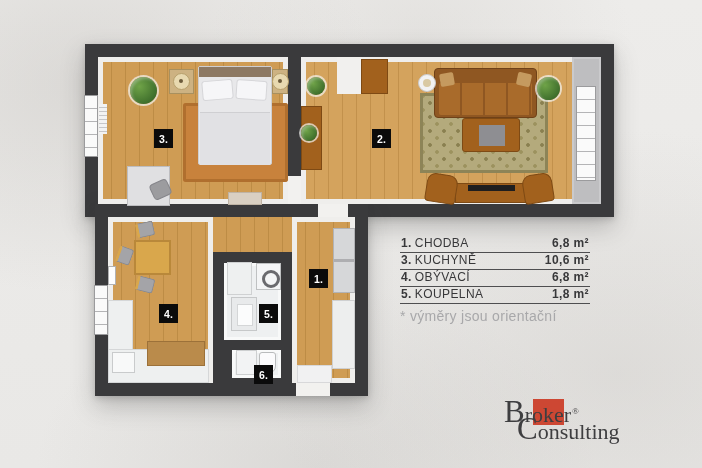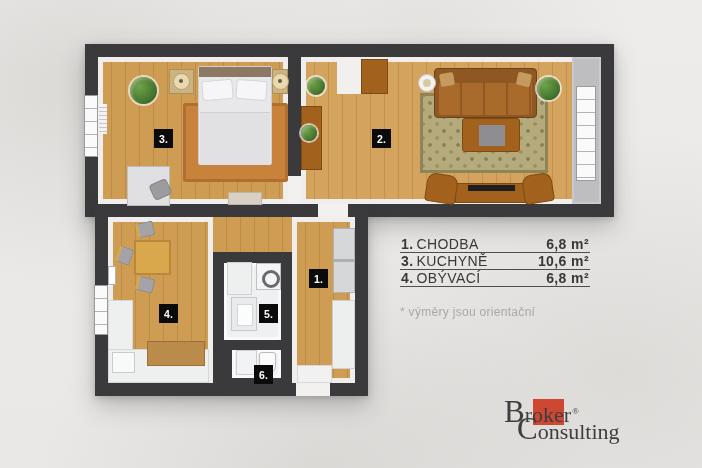--- a/index.html
+++ b/index.html
@@ -124,27 +124,27 @@
   .badge-1{left:309px;top:269px;}
   .badge-2{left:372px;top:129px;}
   .badge-3{left:154px;top:129px;}
   .badge-4{left:159px;top:304px;}
   .badge-5{left:259px;top:304px;}
   .badge-6{left:254px;top:365px;}
   
   .legend{position:absolute;left:400px;top:229px;width:190px;z-index:7;}
   .legend-title{font-size:14.5px;font-weight:bold;color:#2b2b2d;letter-spacing:.2px;}
   .legend-rows{margin-top:7px;}
-  .legend-row{display:flex;justify-content:space-between;align-items:center;
-    border-bottom:1px solid #4e4e50;padding:2px 1px;font-size:14px;color:#38383a;letter-spacing:.4px;height:12px;}
+  .legend-row{display:flex;justify-content:space-between;align-items:flex-end;
+    border-bottom:1px solid #4e4e50;padding:2px 1px;font-size:12px;color:#38383a;letter-spacing:.4px;height:12px;}
   .legend-row .l{white-space:nowrap;}
   .legend-row .num{font-weight:bold;margin-right:3px;}
   .legend-row .val{font-weight:bold;white-space:nowrap;}
   .legend-row.muted{color:#9e9ea0;border-bottom-color:#a8a8aa;}
-  .legend-foot{margin-top:18px;font-size:12px;color:#a8a8aa;letter-spacing:.3px;}
+  .legend-foot{margin-top:4px;font-size:14px;color:#a8a8aa;letter-spacing:.3px;}
   
   .logo{position:absolute;left:504px;top:398px;width:175px;height:60px;
     font-family:"Liberation Serif",serif;color:#3e3e40;z-index:7;}
   .logo-sq{position:absolute;left:29px;top:1px;width:31px;height:26px;background:#cd4733;z-index:0;}
   .logo-line{position:absolute;line-height:26px;z-index:1;font-size:22px;white-space:nowrap;}
   .logo-l1{left:0;top:0;}
   .logo-l2{left:13px;top:18px;}
   .logo-cap{font-size:31px;}
   .logo-reg{font-size:9px;vertical-align:super;margin-left:1px;}
 </style>
@@ -246,20 +246,24 @@
         <span class="val">6,8 m²</span>
       </div>
       <div class="legend-row">
         <span class="l"><span class="num">3.</span><span>KUCHYNĚ</span></span>
         <span class="val">10,6 m²</span>
       </div>
       <div class="legend-row">
         <span class="l"><span class="num">4.</span><span>OBÝVACÍ</span></span>
         <span class="val">6,8 m²</span>
       </div>
+      <div class="legend-row">
+        <span class="l"><span class="num">5.</span><span>KOUPELNA</span></span>
+        <span class="val">1,8 m²</span>
+      </div>
     </div>
     <div class="legend-foot">* výměry jsou orientační</div>
   </div>
 
   <div class="logo">
     <div class="logo-sq"></div>
     <div class="logo-line logo-l1"><span class="logo-cap">B</span><span>roker</span><span class="logo-reg">®</span></div>
     <div class="logo-line logo-l2"><span class="logo-cap">C</span><span>onsulting</span></div>
   </div>
 

